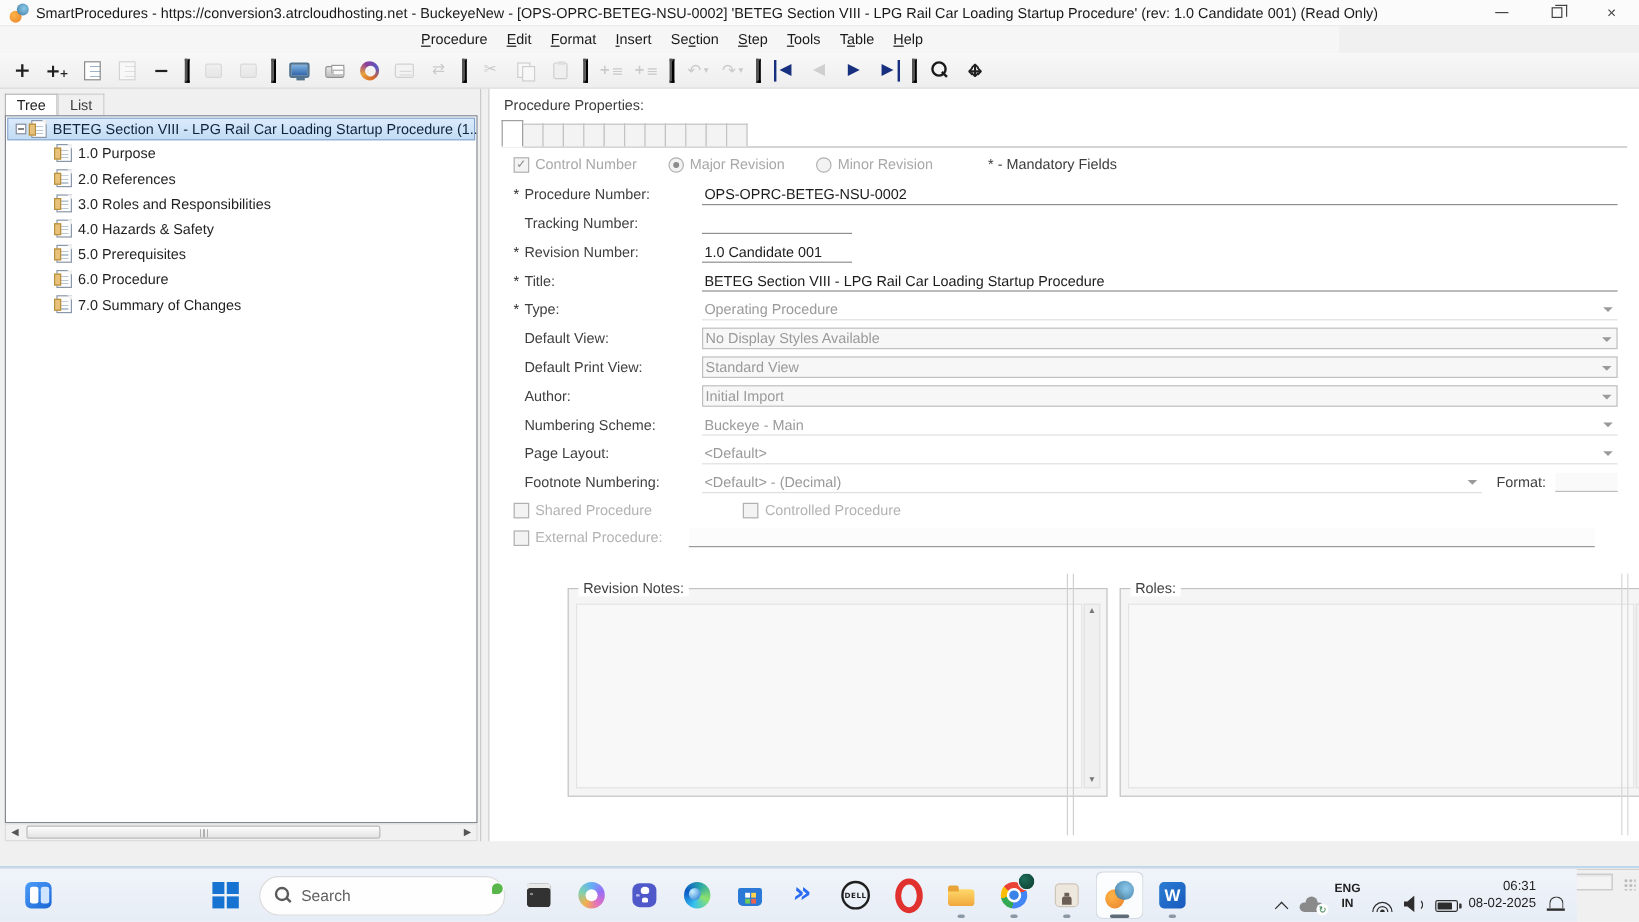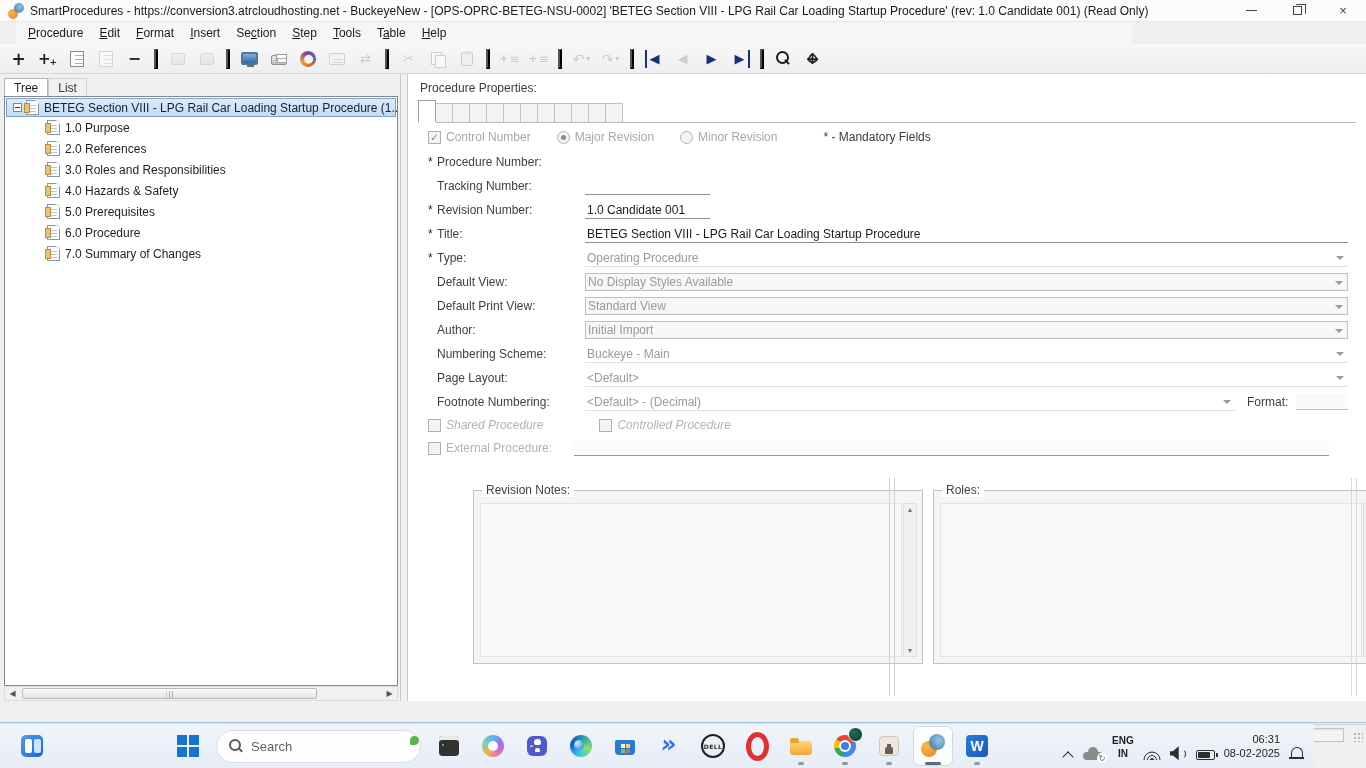--- a/index.html
+++ b/index.html
@@ -18,22 +18,22 @@
   #title-text { font-size:12px; color:#1a1a1a; white-space:nowrap; overflow:hidden; }
   #winbtns { margin-left:auto; display:flex; height:100%; }
   .wbtn { width:46px; height:100%; display:flex; align-items:center; justify-content:center;
     color:#444; font-size:13px; background:transparent; border:none; }
   .wbtn .restore { width:9px; height:9px; border:1px solid #444; position:relative; }
   .wbtn .restore::before { content:""; position:absolute; left:2px; top:-3px; width:9px; height:9px;
     border:1px solid #444; border-bottom:none; border-left:none; }
   .wbtn .minim { width:11px; height:1px; background:#444; display:block; }
 
   
-  #menubar { position:absolute; left:16px; top:22px; width:1116px; height:22px; background:#f6f6f6;
-    display:flex; align-items:center; padding-left:4px; }
+  #menubar { position:absolute; left:0; top:22px; width:1116px; height:22px; background:#f6f6f6;
+    display:flex; align-items:center; padding-left:4px;justify-content:center; }
   .mitem { padding:3px 8px; color:#1a1a1a; cursor:default; }
   .mitem u { text-decoration:underline; }
 
   
   #toolbar { position:absolute; left:0; top:44px; width:1366px; height:30px;
     background:linear-gradient(#f8f8f8,#eeeeee); border-bottom:1px solid #d6d6d6;
     display:flex; align-items:center; padding-left:4px; }
   .tbtn { width:27px; height:24px; border:none; background:transparent; display:flex;
     align-items:center; justify-content:center; margin:0 1px; }
   .tsep { width:1px; height:20px; background:#c8c8c8; margin:0 5px; }
@@ -168,21 +168,21 @@
   .frow.c-combo.boxed .fval-wrap { border:1px solid #c0c0c0; background:#f7f7f7; }
   .fval { white-space:nowrap; overflow:hidden; }
   .chev { display:none; position:absolute; right:4px; top:7px; width:0; height:0;
     border:4px solid transparent; border-top-color:#9a9a9a; }
   .frow.c-combo .chev { display:block; }
   .ftrail { display:none; align-items:center; margin-left:12px; }
   .frow.has-trail .ftrail { display:flex; }
   .ftlab { color:#3f3f3f; margin-right:8px; }
   .fmini { width:52px; height:16px; border-bottom:1px solid #bdbdbd; background:#fafafa; }
 
-  #checkline { position:absolute; left:20px; top:344px; display:flex; gap:56px; color:#b3b3b3;font-style:italic; }
+  #checkline { position:absolute; left:20px; top:344px; display:flex; gap:76px; color:#b3b3b3; }
   #extline { position:absolute; left:20px; top:366px; display:flex; align-items:center; color:#b3b3b3; }
   #ext-field { width:755px; height:16px; border-bottom:1px solid #9a9a9a; margin-left:22px; background:#fcfcfc; }
 
   
   .gbox { position:absolute; top:416px; height:174px; border:1px solid #c3c3c3; background:#f5f5f5;margin-left:36px; }
   .gbox .glabel { position:absolute; left:8px; top:-8px; background:#fff; padding:0 4px; color:#3f3f3f; }
   .gbox .ginner { position:absolute; left:6px; top:12px; right:20px; bottom:6px; background:#f8f8f8;
     border:1px solid #e3e3e3; }
   .gbox .gsb { position:absolute; right:5px; top:12px; bottom:6px; width:14px; background:#f0f0f0;
     border:1px solid #e0e0e0; display:flex; flex-direction:column; justify-content:space-between;
@@ -540,20 +540,27 @@
         </span>
       <span id="mandatory">* - Mandatory Fields</span>
     </div>
 
     <div id="form">
         <div class="frow c-under">
     <span class="flab">
             <i class="req">*</i>
             <span class="flab-t">Procedure Number:</span>
           </span>
+    <span class="fc">
+      <span class="fval-wrap">
+        <span class="fval">OPS-OPRC-BETEG-NSU-0002</span>
+
+      </span>
+
+    </span>
   </div>
         <div class="frow c-under short">
     <span class="flab">
             <i class="req"></i>
             <span class="flab-t">Tracking Number:</span>
           </span>
     <span class="fc">
       <span class="fval-wrap">
         <span class="fval"></span>
 

